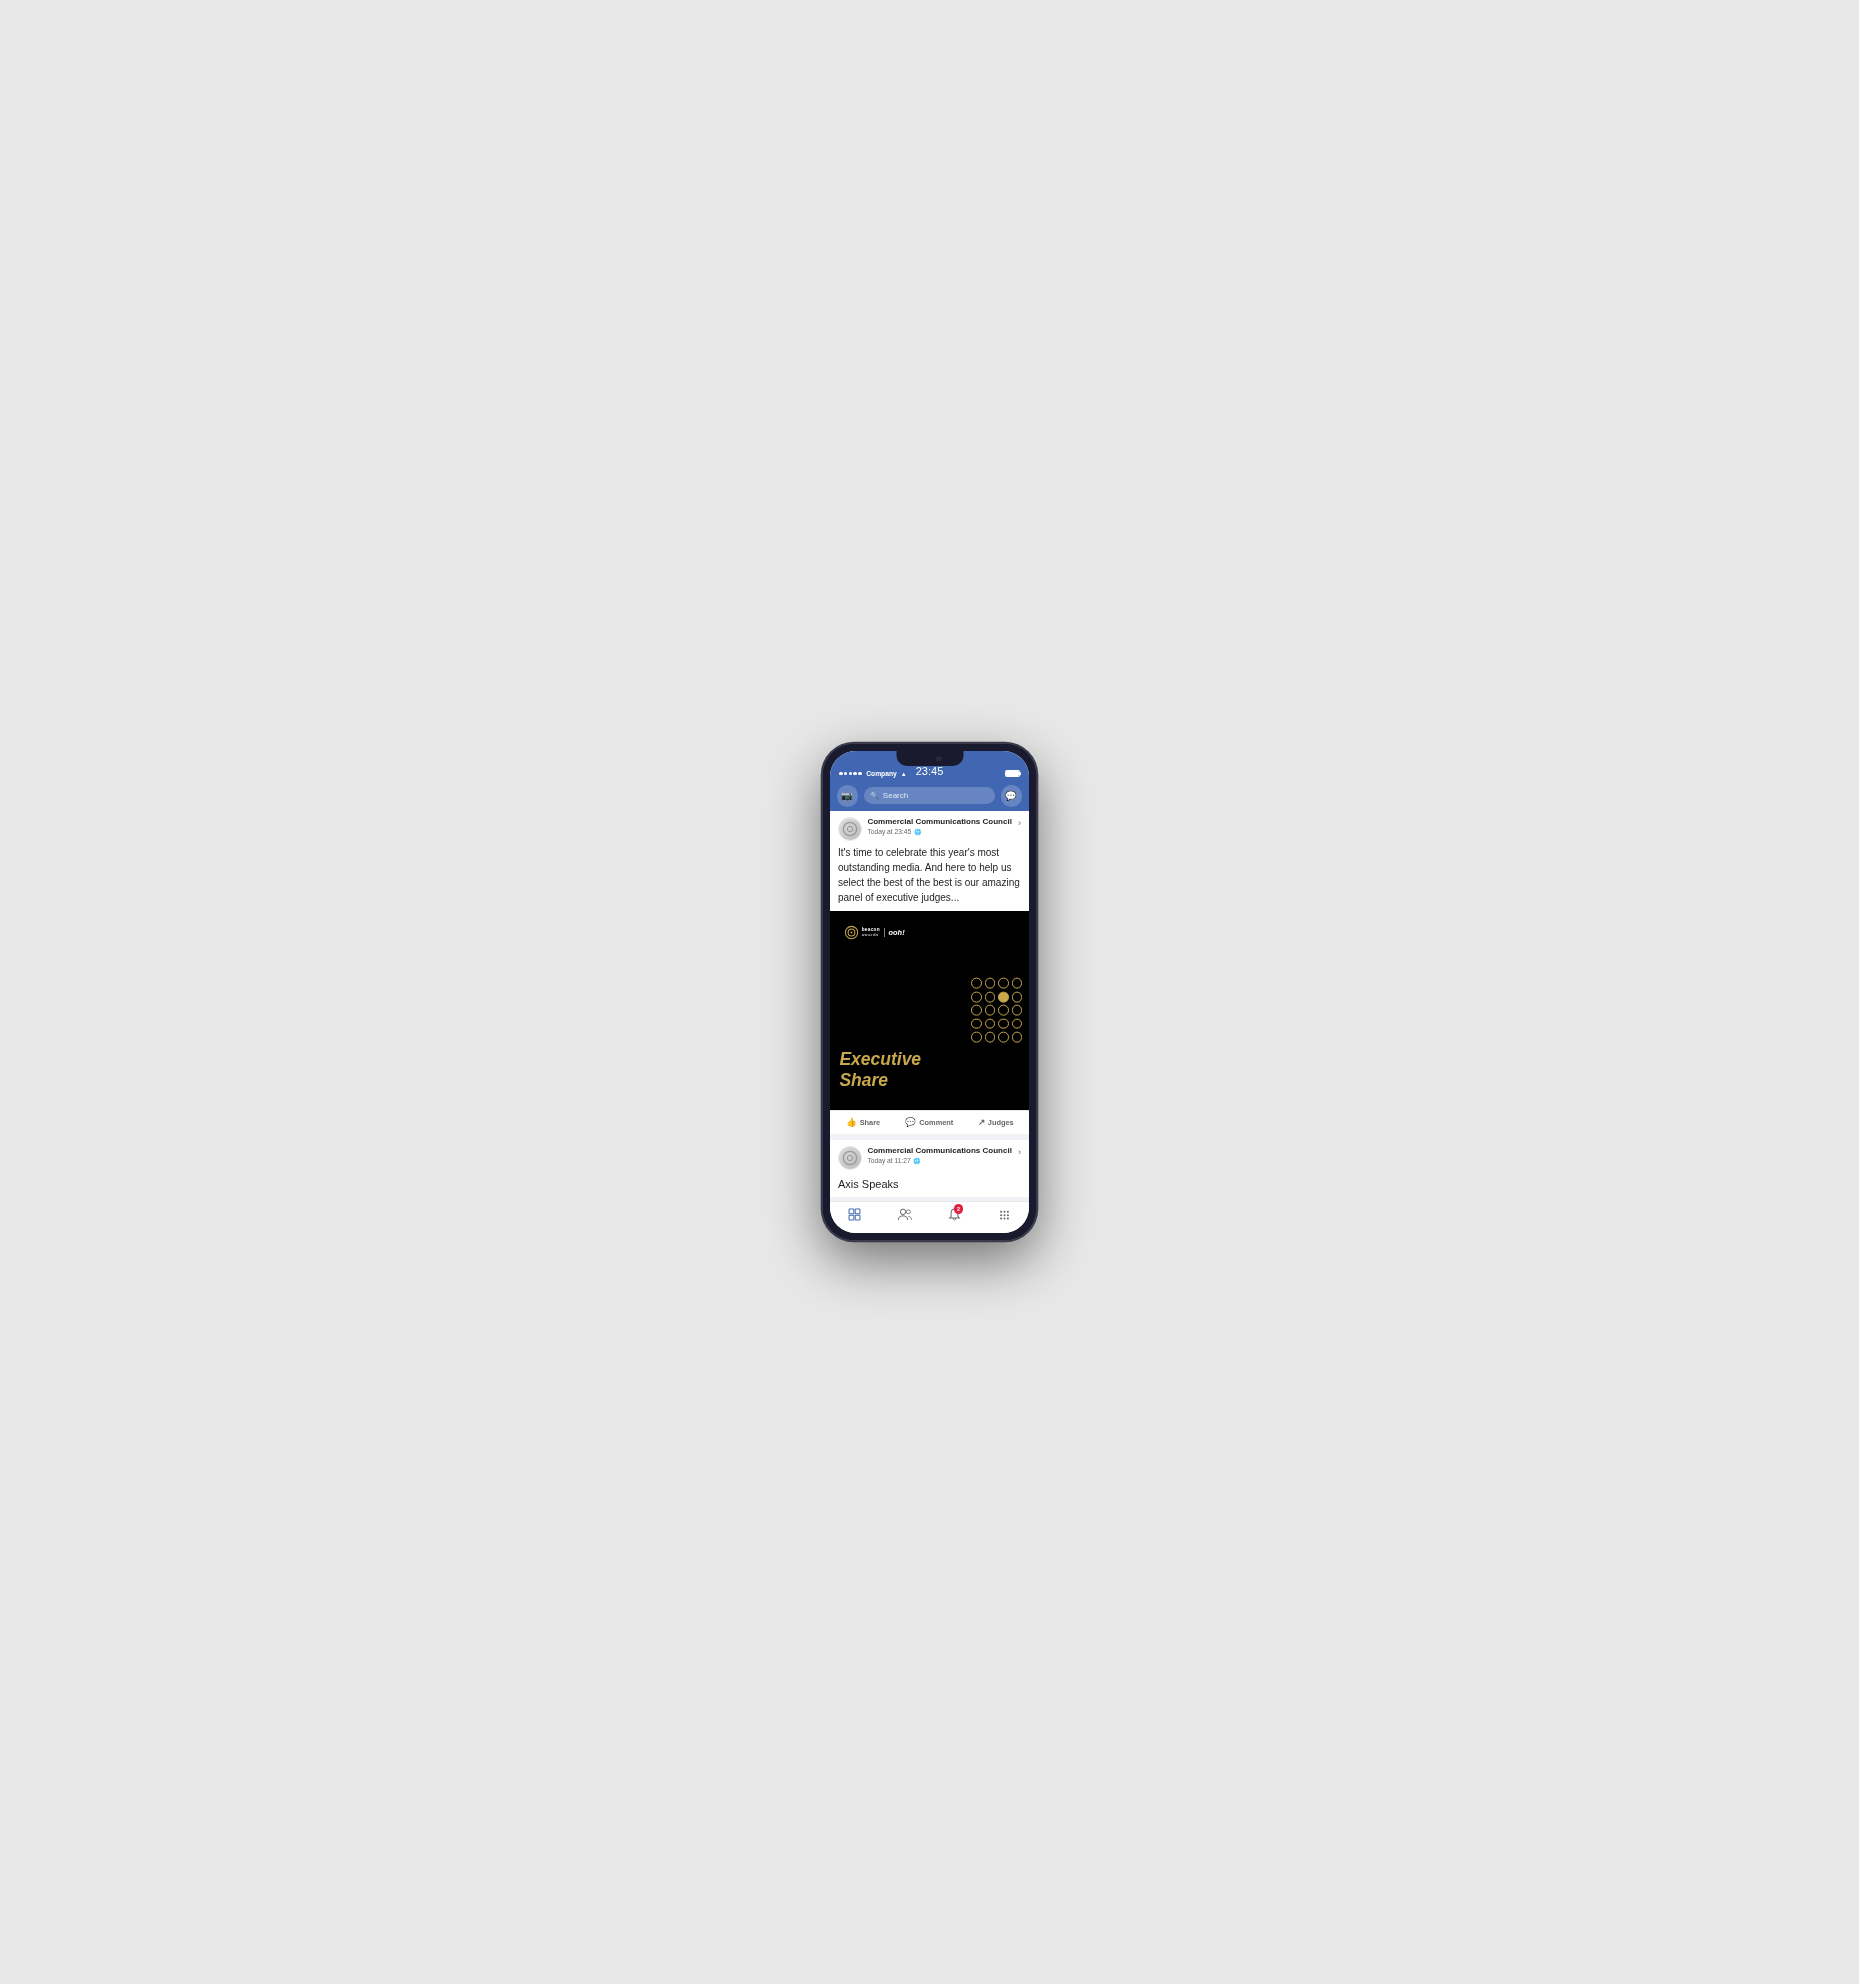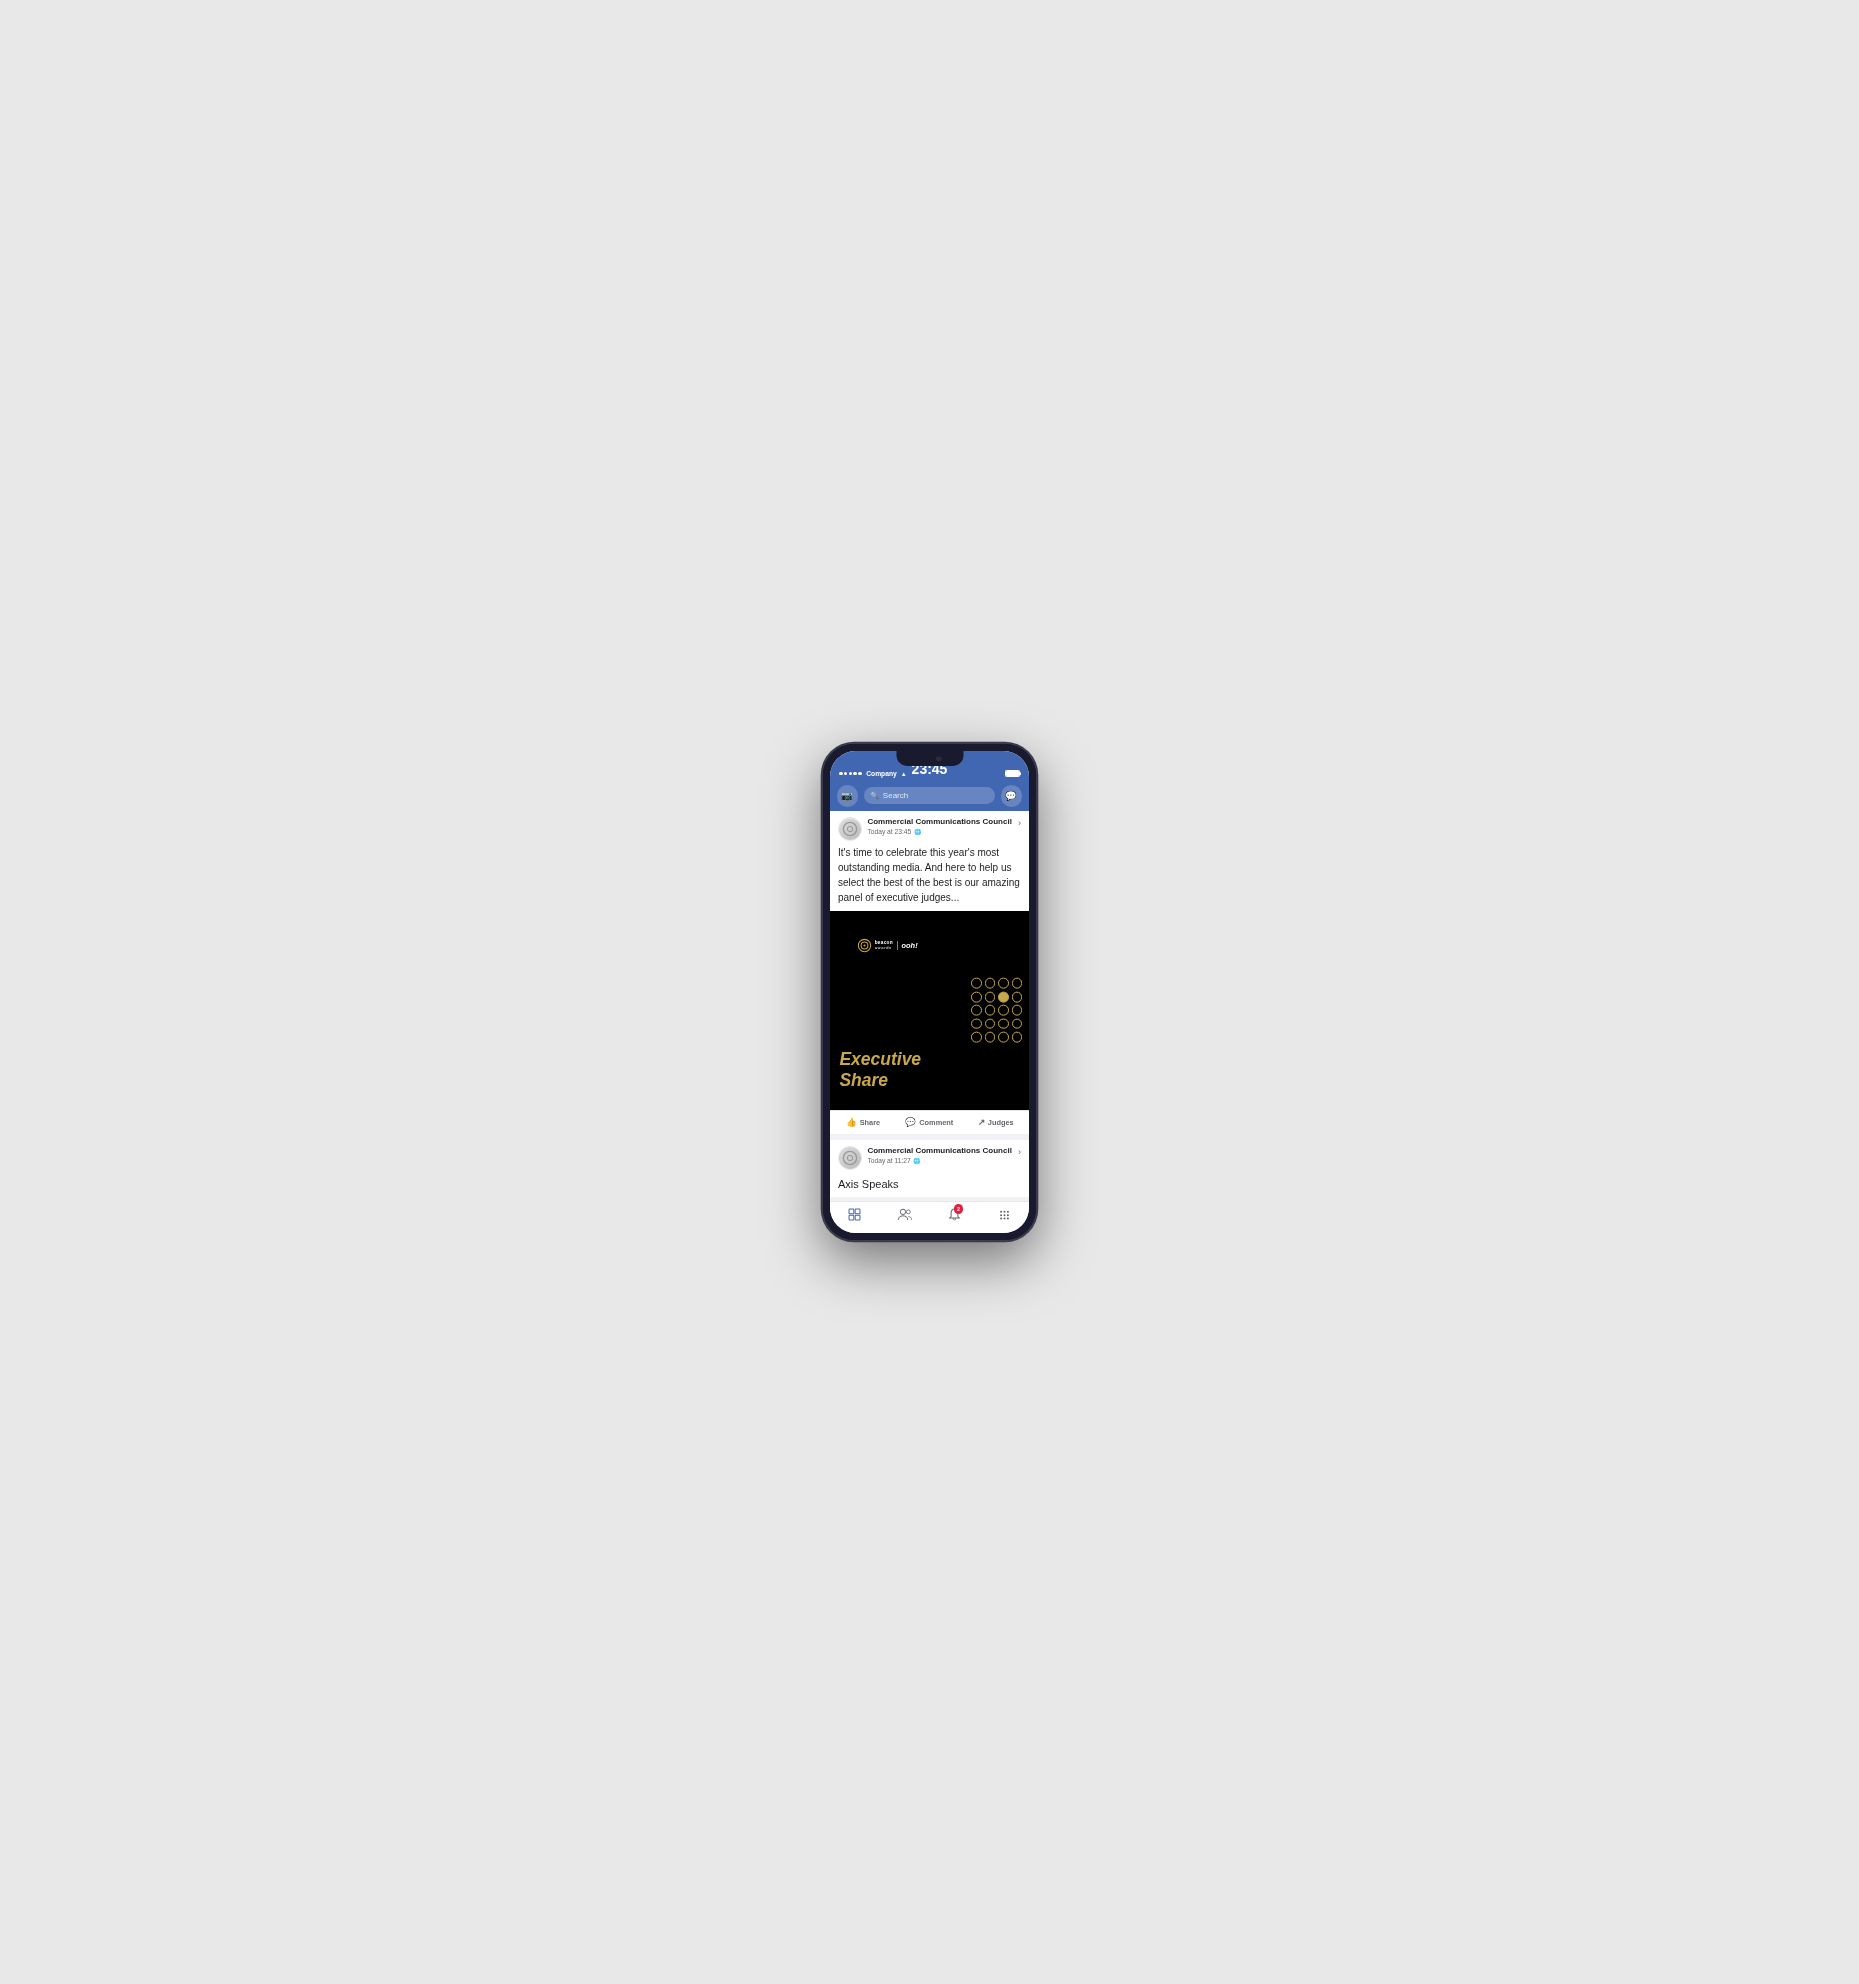--- a/index.html
+++ b/index.html
@@ -107,23 +107,23 @@
     }
 
     .status-company {
       font-size: 6.7px;
       color: #fff;
       font-weight: 600;
       margin-left: 2.7px;
     }
 
     .status-time {
-      font-size: 14px;
+      font-size: 11px;
       color: #fff;
-      font-weight: 700;
+      font-weight: 400;
       position: absolute;
       left: 50%;
       transform: translateX(-50%);
       bottom: 4px;
       text-align: center;
     }
 
     .status-right {
       display: flex;
       align-items: center;
@@ -312,21 +312,21 @@
       overflow: hidden;
     }
 
     
     .beacon-image {
       width: 100%;
       height: 100%;
       background: #000;
       display: flex;
       flex-direction: column;
-      padding: 27px;
+      padding: 14px;
       position: relative;
     }
 
     .beacon-logo-row {
       display: flex;
       align-items: center;
       gap: 4px;
       margin-bottom: auto;
     }
 

